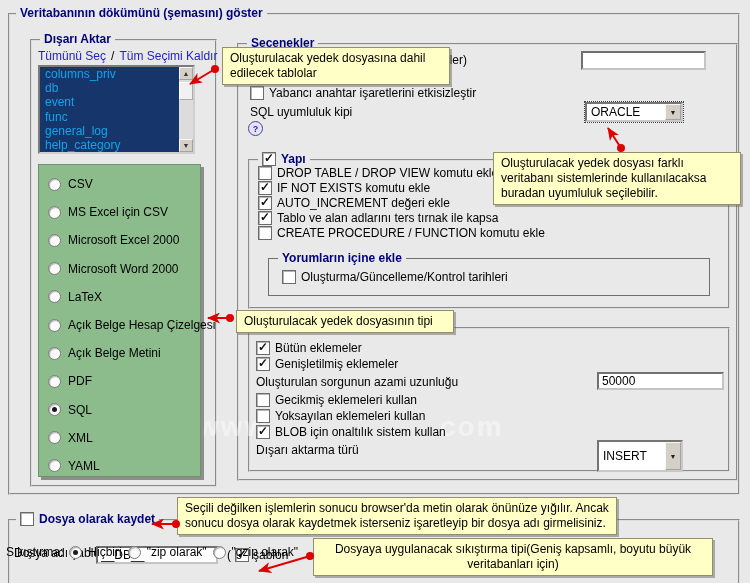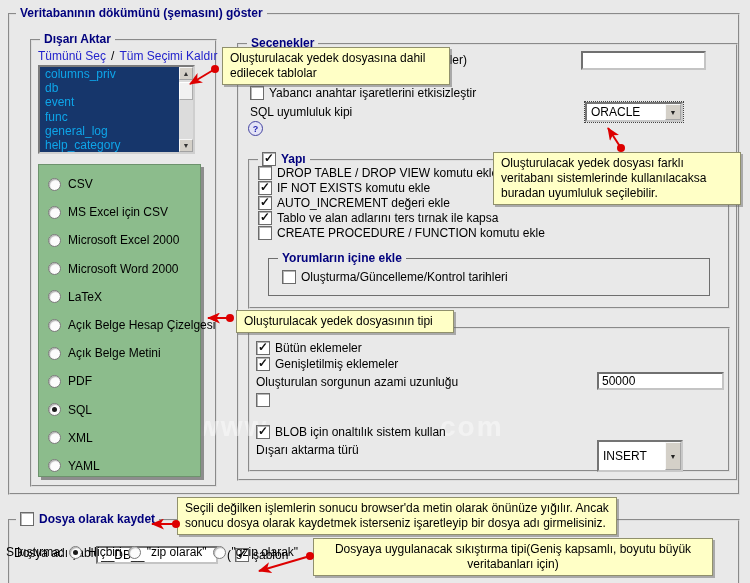--- a/index.html
+++ b/index.html
@@ -192,20 +192,25 @@
   <div class="row" style="left:256px;top:357px;">
     <span class="cb on"></span>
     <span class="lbl">Genişletilmiş eklemeler</span>
     </div>
   <div class="row" style="left:256px;top:375px;">
     <span class="lbl">Oluşturulan sorgunun azami uzunluğu</span>
     </div>
   <input class="ti" style="left: 597px; top: 372px; width: 127px; height: 18px;" value="50000">
   <div class="row" style="left:256px;top:393px;">
     <span class="cb"></span>
+    <span class="lbl">Gecikmiş eklemeleri kullan</span>
+    </div>
+  <div class="row" style="left:256px;top:409px;">
+    <span class="cb"></span>
+    <span class="lbl">Yoksayılan eklemeleri kullan</span>
     </div>
   <div class="row" style="left:256px;top:425px;">
     <span class="cb on"></span>
     <span class="lbl">BLOB için onaltılık sistem kullan</span>
     </div>
   <div class="row" style="left:256px;top:443px;">
     <span class="lbl">Dışarı aktarma türü</span>
     </div>
   <div class="sel" style="left:597px;top:440px;width:86px;height:32px;">
     <span>INSERT</span>

